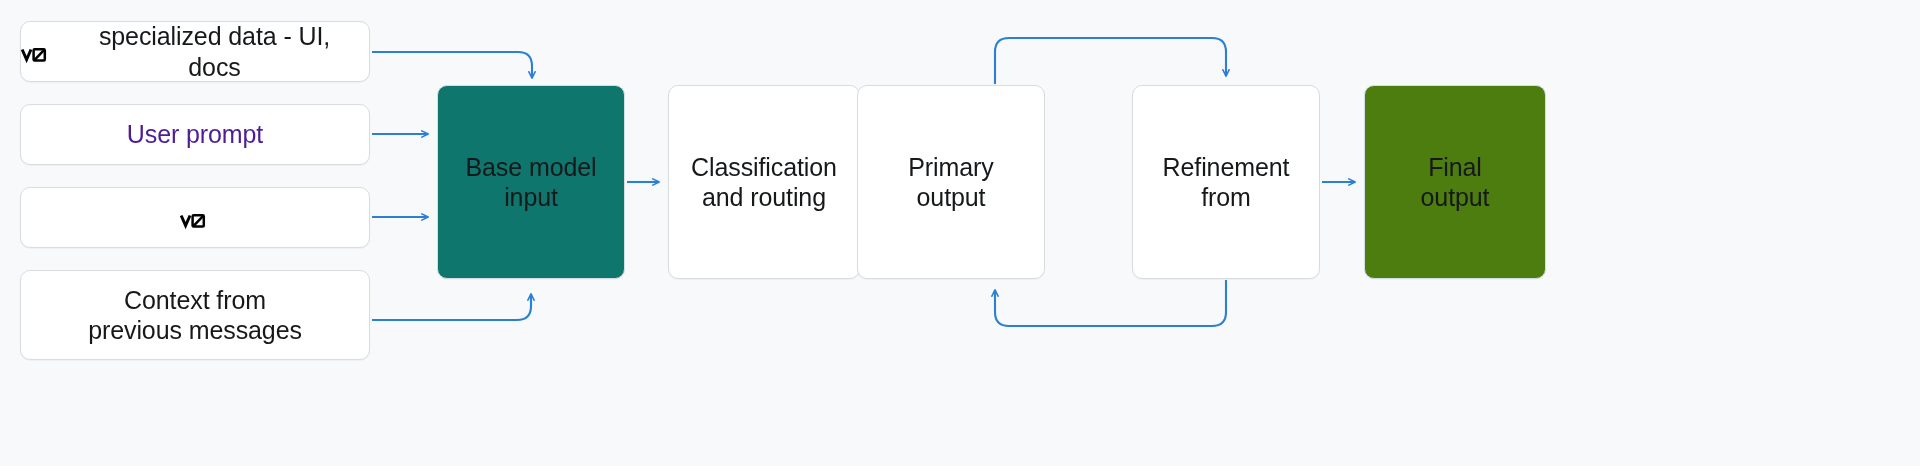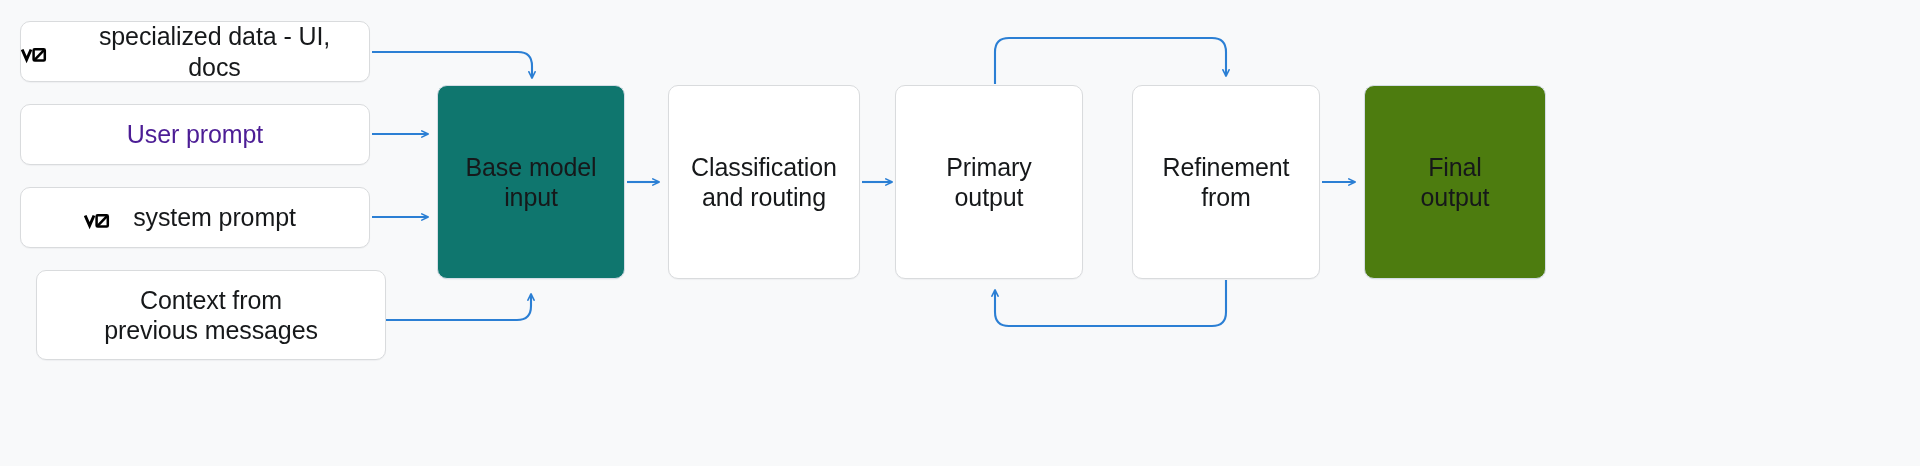--- a/index.html
+++ b/index.html
@@ -105,42 +105,41 @@
           <span class="label">User prompt</span>
         </span>
       </div>
       <div class="node" style="left: 20px; top: 187px; width: 350px; height: 61px; border-color: rgb(217, 219, 221); color: rgb(22, 24, 26);">
         <span class="inline">
           <span class="v0-icon"><svg viewBox="0 0 30 22" width="30" height="22" xmlns="http://www.w3.org/2000/svg">
               <path d="M1.2,5.5 L5.6,15.6 L10.0,5.5" fill="none" stroke="#000" stroke-width="2.9" stroke-linejoin="miter" stroke-linecap="butt"></path>
               <rect x="12.6" y="5.3" width="11.2" height="11.2" rx="1.1" fill="none" stroke="#000" stroke-width="2.5"></rect>
               <path d="M13.4,16.1 L23.2,5.8" fill="none" stroke="#000" stroke-width="2.5" stroke-linecap="butt"></path>
             </svg></span>
-          <span class="label">system prompt</span>
         </span>
       </div>
-      <div class="node" style="left: 36px; top: 270px; width: 350px; height: 90px; border-color: rgb(217, 219, 221); color: rgb(22, 24, 26);">
+      <div class="node" style="left: 20px; top: 270px; width: 350px; height: 90px; border-color: rgb(217, 219, 221); color: rgb(22, 24, 26);">
         <span class="inline">
           <span class="label">Context from
 previous messages</span>
         </span>
       </div>
       <div class="node accent" style="left: 437px; top: 85px; width: 188px; height: 194px; background: #0f766e; border-color: rgb(213, 221, 230); color: rgb(22, 24, 26);">
         <span class="inline">
           <span class="label">Base model
 input</span>
         </span>
       </div>
       <div class="node" style="left: 668px; top: 85px; width: 192px; height: 194px; border-color: rgb(217, 219, 221); color: rgb(22, 24, 26);">
         <span class="inline">
           <span class="label">Classification
 and routing</span>
         </span>
       </div>
-      <div class="node" style="left: 895px; top: 85px; width: 188px; height: 194px; border-color: rgb(217, 219, 221); color: rgb(22, 24, 26);">
+      <div class="node" style="left: 857px; top: 85px; width: 188px; height: 194px; border-color: rgb(217, 219, 221); color: rgb(22, 24, 26);">
         <span class="inline">
           <span class="label">Primary
 output</span>
         </span>
       </div>
       <div class="node" style="left: 1132px; top: 85px; width: 188px; height: 194px; border-color: rgb(217, 219, 221); color: rgb(22, 24, 26);">
         <span class="inline">
           <span class="label">Refinement
 from</span>
         </span>

